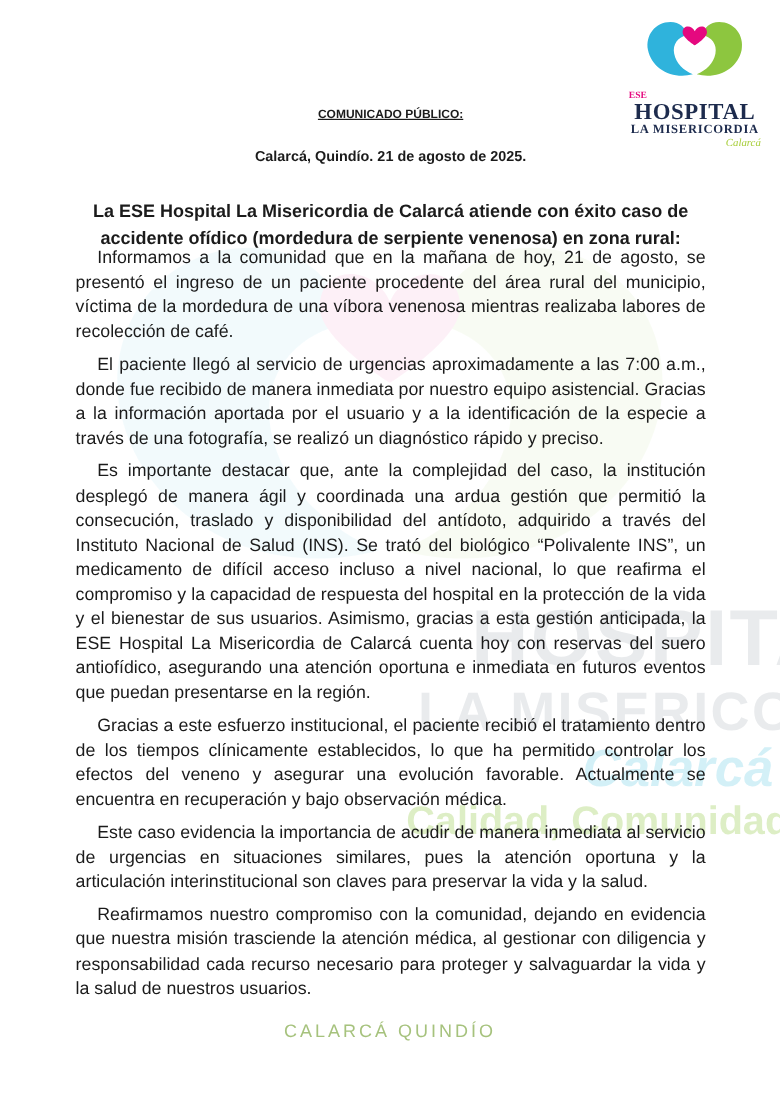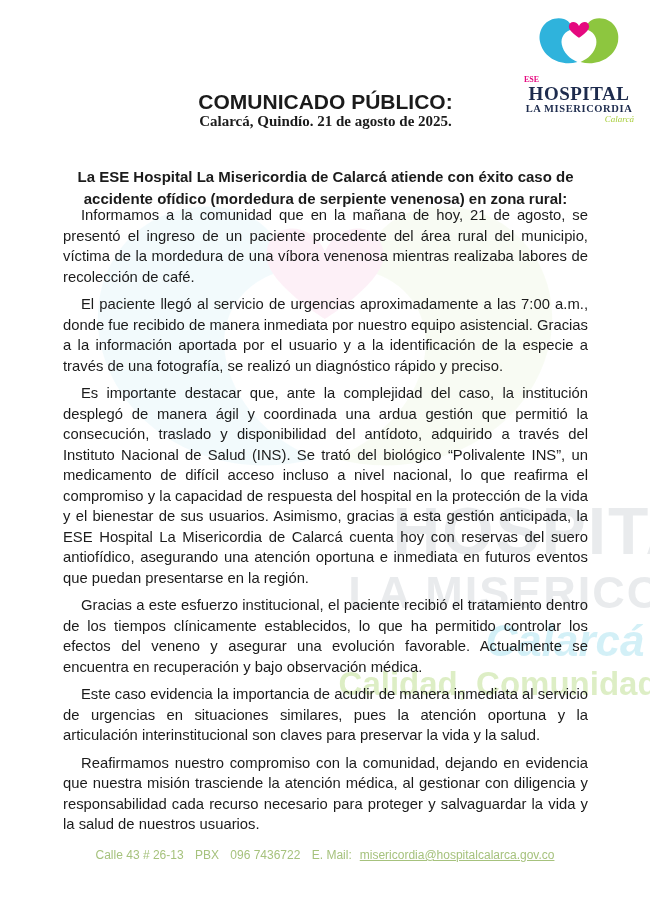--- a/index.html
+++ b/index.html
@@ -19,22 +19,22 @@
   .watermark{position:absolute;inset:0;z-index:0;pointer-events:none;}
   .wm-hands{position:absolute;left:55px;top:170px;opacity:.055;}
   .wm-text{position:absolute;left:565px;top:498px;transform:translateX(-50%);
            width:920px;text-align:center;white-space:nowrap;line-height:1;}
   .wm-l1{font-size:66px;font-weight:800;letter-spacing:2px;color:rgba(110,120,132,.15);}
   .wm-l2{font-size:45px;font-weight:800;letter-spacing:2px;color:rgba(110,120,132,.15);margin-top:6px;}
   .wm-l3{font-size:44px;font-weight:bold;font-style:italic;color:rgba(54,185,217,.22);margin-top:4px;}
   .wm-l4{font-size:33px;font-weight:bold;color:rgba(141,198,63,.30);margin-top:4px;}
   
   .hdr{position:absolute;left:63px;width:525px;text-align:center;font-weight:bold;z-index:1;}
-  .title{top:90px;font-size:21px;}
-  .dateline{top:113px;font-size:15px;font-family:Liberation Serif, serif;}
+  .title{top:90px;font-size:10px;text-decoration:underline;}
+  .dateline{top:123px;font-size:12px;}
   .subject{top:166px;font-size:15px;line-height:22px;}
   
   .content{position:absolute;top:205px;left:63px;width:525px;z-index:1;
            font-size:14.8px;line-height:20.5px;text-align:justify;}
   .content p{margin:0 0 7px 0;text-indent:18px;}
   .content .b{font-weight:normal;}
   
   .footer{position:absolute;top:848px;left:0;width:100%;text-align:center;
           color:#a6c27d;z-index:1;}
   .footer-line1{font-size:12px;}
@@ -78,19 +78,14 @@
 <div class="content" id="doc-body">
     <p><span>Informamos a la comunidad que en la mañana de hoy, 21 de agosto, se presentó el ingreso de un paciente procedente del área rural del municipio, víctima de la mordedura de una víbora venenosa mientras realizaba labores de recolección de café.</span></p>
     <p><span>El paciente llegó al servicio de urgencias aproximadamente a las 7:00 a.m., donde fue recibido de manera inmediata por nuestro equipo asistencial. Gracias a la información aportada por el usuario y a la identificación de la especie a través de una fotografía, se realizó un diagnóstico rápido y preciso.</span></p>
     <p><span>Es importante destacar que, ante la complejidad del caso, la institución desplegó de manera ágil y coordinada una ardua gestión que permitió la consecución, traslado y disponibilidad del antídoto, adquirido a través del </span><span class="b">Instituto Nacional de Salud (INS)</span><span>. Se trató del biológico “</span><span class="b">Polivalente INS”, un medicamento de difícil acceso incluso a nivel nacional, lo que reafirma el compromiso y la capacidad de respuesta del hospital en la protección de la vida y el bienestar de sus usuarios</span><span>. Asimismo, gracias a esta gestión anticipada, la ESE Hospital La Misericordia de Calarcá cuenta hoy con </span><span class="b">reservas del suero antiofídico</span><span>, asegurando una atención oportuna e inmediata en futuros eventos que puedan presentarse en la región.</span></p>
     <p><span>Gracias a este esfuerzo institucional, el paciente recibió el tratamiento dentro de los tiempos clínicamente establecidos, lo que ha permitido controlar los efectos del veneno y asegurar una evolución favorable. Actualmente se encuentra en recuperación y bajo observación médica.</span></p>
     <p><span>Este caso evidencia la importancia de acudir de manera inmediata al servicio de urgencias en situaciones similares, pues </span><span class="b">la atención oportuna y la articulación interinstitucional son claves para preservar la vida y la salud</span><span>.</span></p>
     <p><span>Reafirmamos nuestro compromiso con la comunidad, dejando en evidencia que nuestra misión trasciende la atención médica, al gestionar con diligencia y responsabilidad cada recurso necesario para proteger y salvaguardar la vida y la salud de nuestros usuarios.</span></p>
   </div>
 
 <div class="footer">
-  <div class="footer-line1">
-    <span>Calle 43 # 26-13</span>
-    <span>PBX</span>
-    <span>096 7436722</span>
-    <span>E. Mail:</span><span class="footer-email">misericordia@hospitalcalarca.gov.co</span>
-  </div>
+  <div class="footer-city">CALARCÁ QUINDÍO</div>
 </div>
 
 </body></html>

